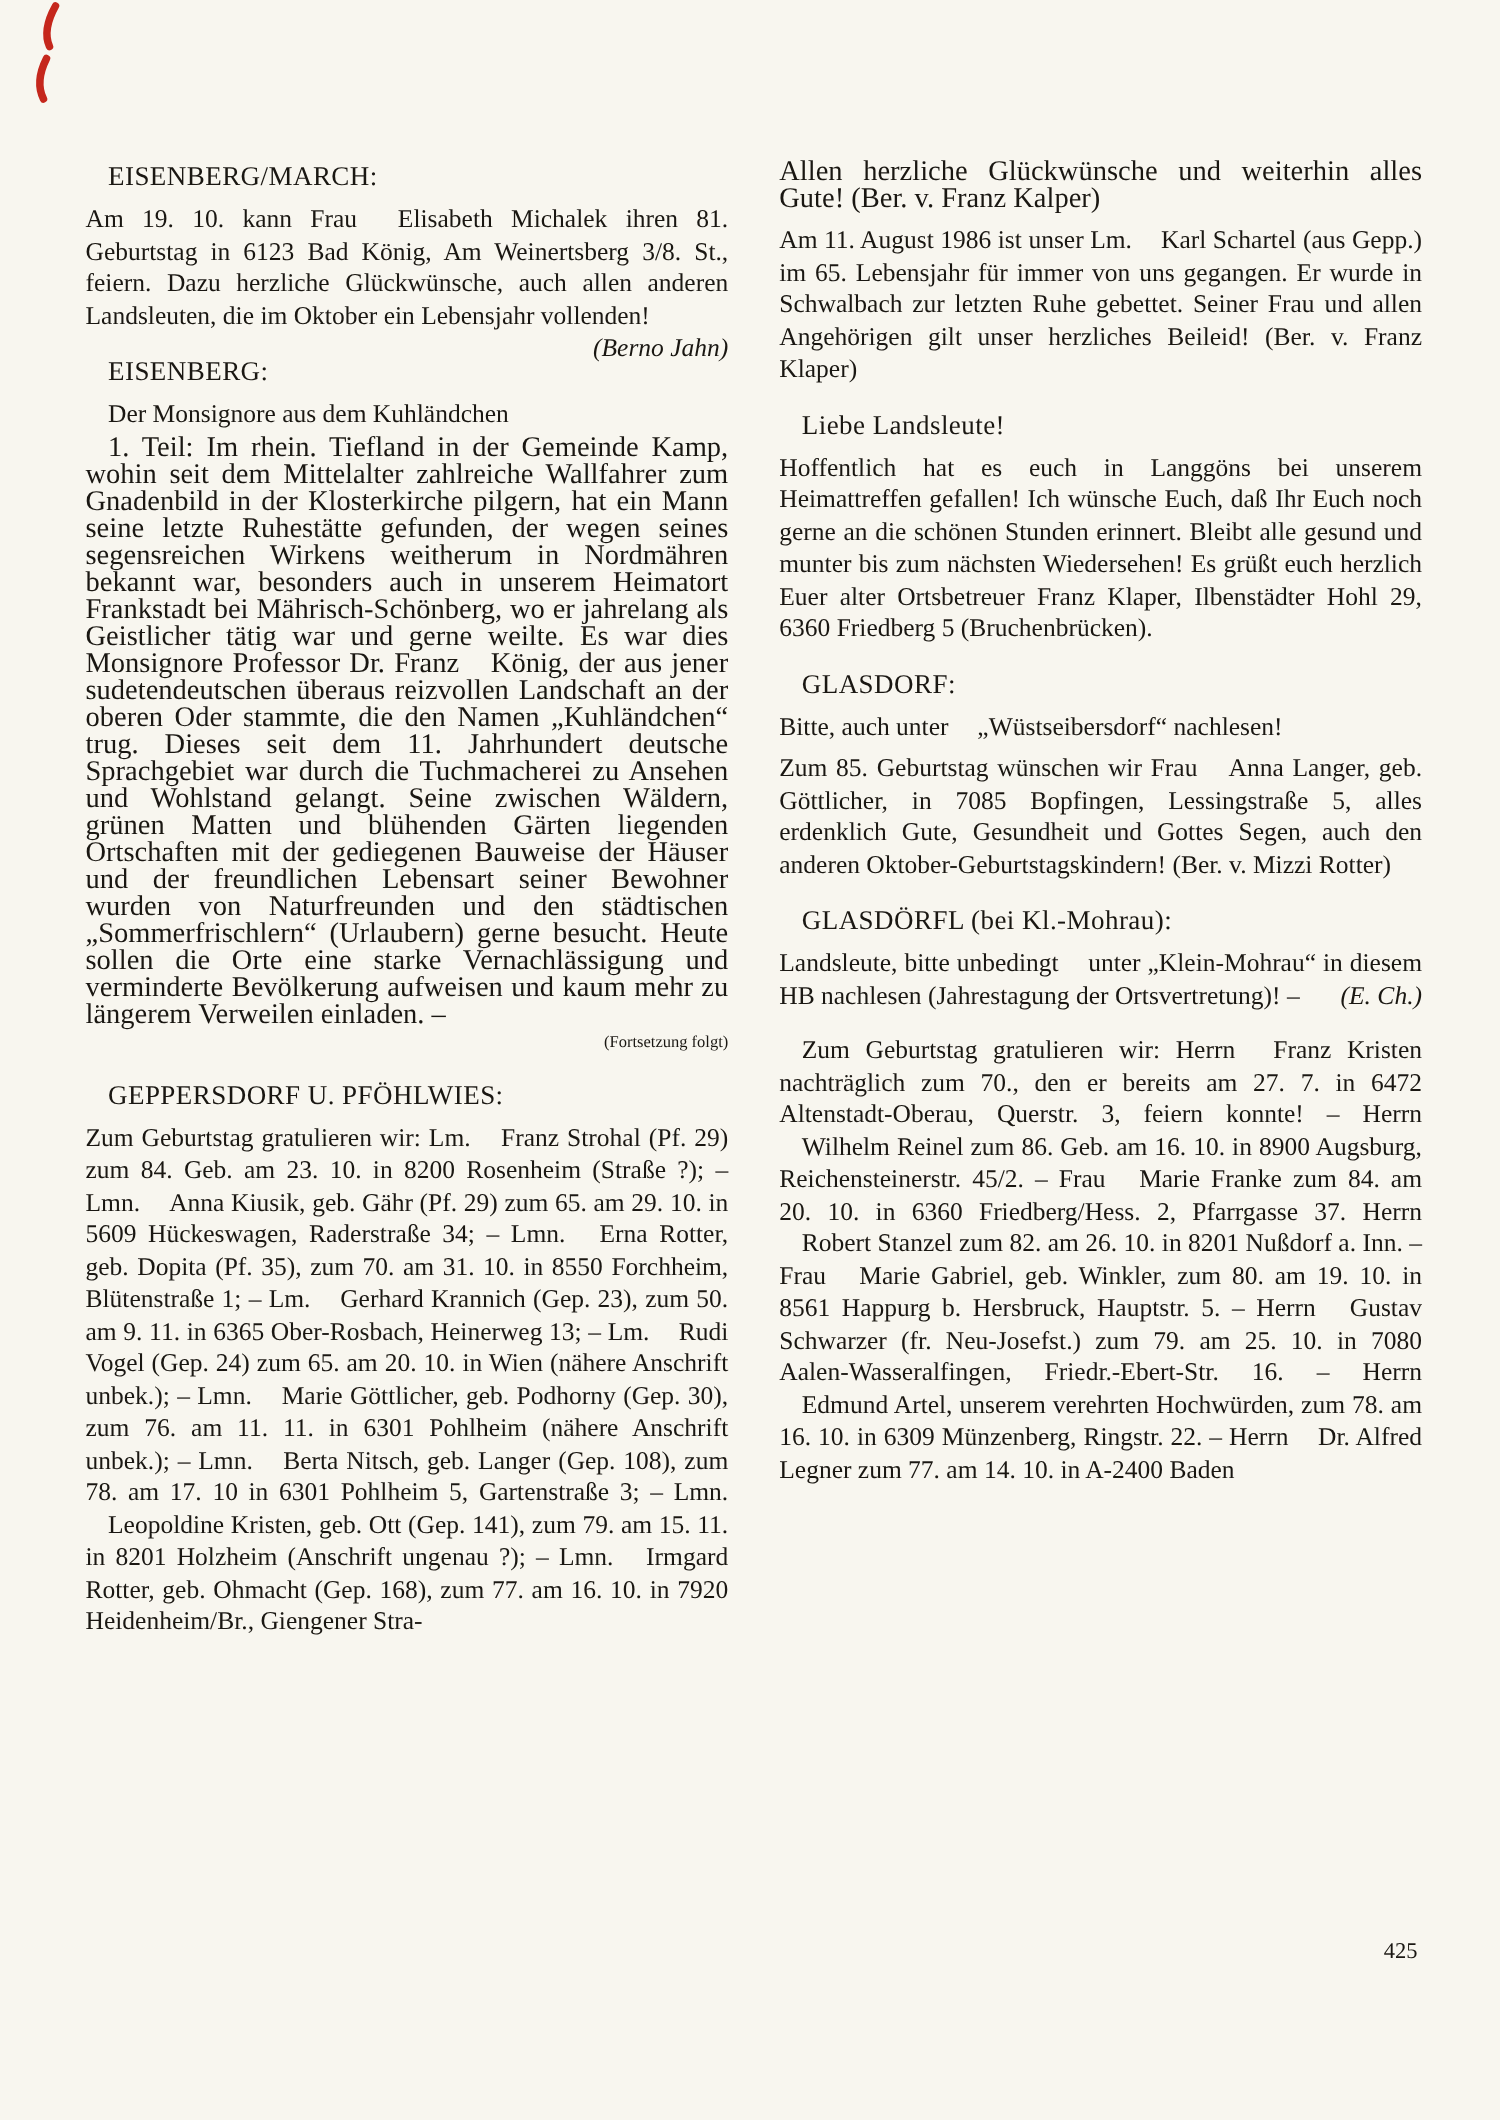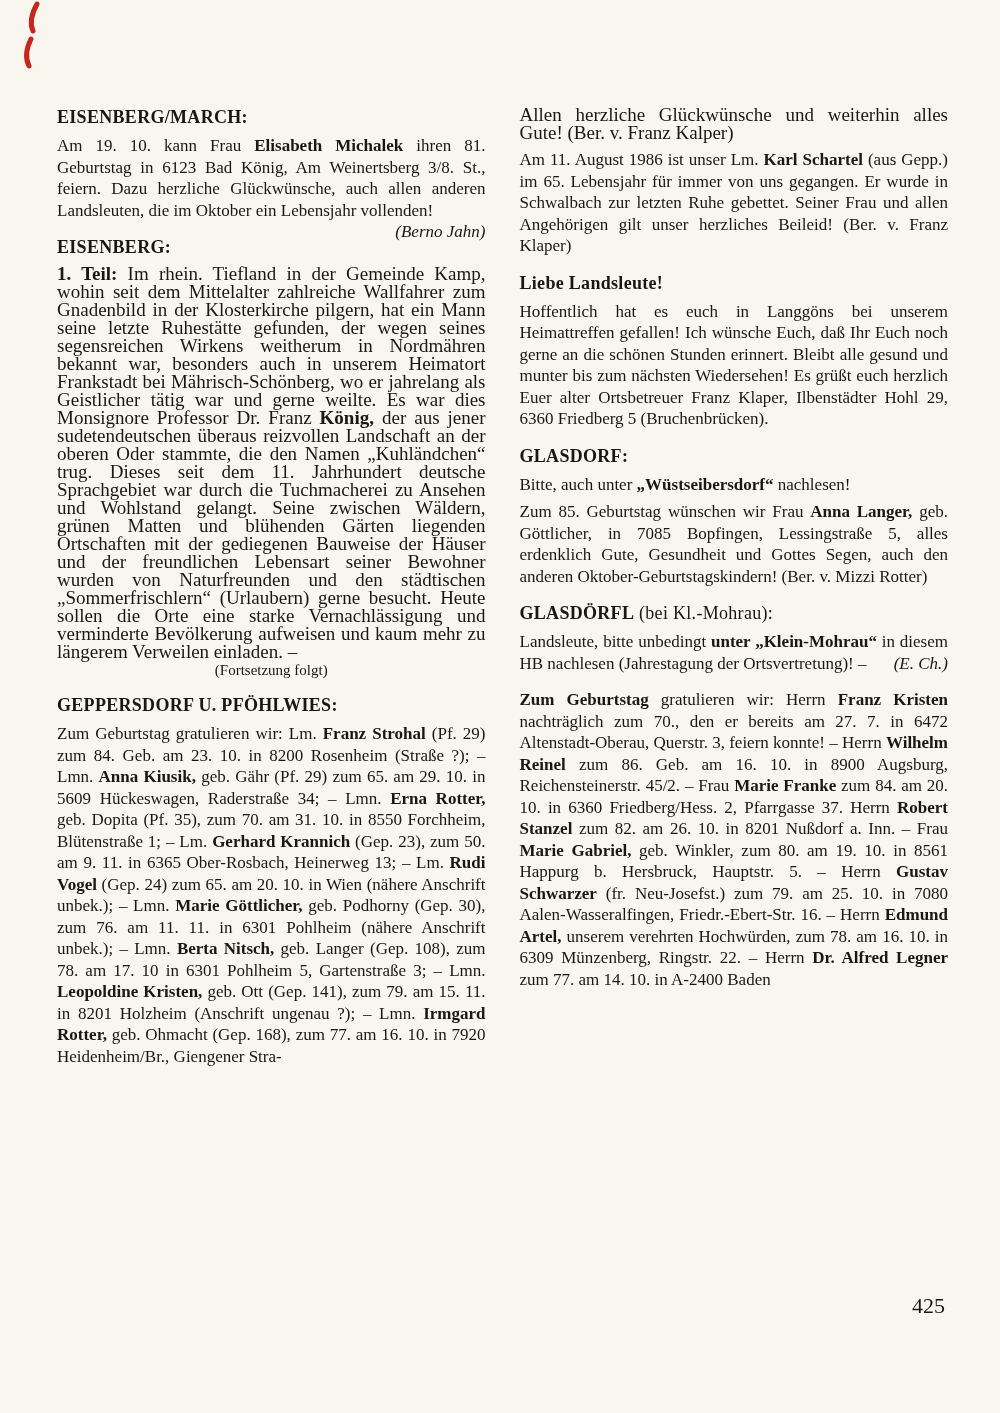--- a/index.html
+++ b/index.html
@@ -35,34 +35,34 @@
     text-align: justify;
     hyphens: auto; -webkit-hyphens: auto;
   }
   .para-small {
     font-size: 19px;
     line-height: 18px;
     text-align: justify;
     hyphens: auto; -webkit-hyphens: auto;
   }
   .credit-small {
-    font-size: 15px;
+    font-size: 11px;
     line-height: 18px;
-    text-align: center;
+    text-align: right;
   }
   .para + .para { margin-top: 6px; }
   .para + .para-small { margin-top: 3px; }
   .para-small + .para { margin-top: 7px; }
-  .bold { font-weight: 700; }
+  .bold { font-weight: 400; margin-left: 15px; }
   .fr { float: right; font-style: italic; }
   .page-number {
     position: absolute;
     right: 55px;
     top: 1293px;
-    font-size: 22px;
+    font-size: 15px;
   }
   .pen-mark {
     position: absolute;
     left: 6px;
     top: 0;
   }
 </style>
 </head>
 <body>
 
@@ -72,20 +72,21 @@
 </svg>
 
 <div class="page-content">
   <div class="column">
       <section class="section">
         <p class="heading"><span class="bold">EISENBERG/MARCH:</span></p>
         <p class="para"><span>Am 19. 10. kann Frau </span><span class="bold">Elisabeth Michalek</span><span> ihren 81. Geburtstag in 6123 Bad König, Am Weinertsberg 3/8. St., feiern. Dazu herzliche Glückwünsche, auch allen anderen Landsleuten, die im Oktober ein Lebensjahr vollenden!</span><span class="fr">(Berno Jahn)</span></p>
       </section>
       <section class="section">
         <p class="heading"><span class="bold">EISENBERG:</span></p>
+        <p class="para"><span class="bold">Der Monsignore aus dem Kuhländchen</span></p>
         <p class="para-small"><span class="bold">1. Teil:</span><span> Im rhein. Tiefland in der Gemeinde Kamp, wohin seit dem Mittelalter zahlreiche Wallfahrer zum Gnadenbild in der Klosterkirche pilgern, hat ein Mann seine letzte Ruhestätte gefunden, der wegen seines segensreichen Wirkens weitherum in Nordmähren bekannt war, besonders auch in unserem Heimatort Frankstadt bei Mährisch-Schönberg, wo er jahrelang als Geistlicher tätig war und gerne weilte. Es war dies Monsignore Professor Dr. Franz </span><span class="bold">König,</span><span> der aus jener sudetendeutschen überaus reizvollen Landschaft an der oberen Oder stammte, die den Namen „Kuhländchen“ trug. Dieses seit dem 11. Jahrhundert deutsche Sprachgebiet war durch die Tuchmacherei zu Ansehen und Wohlstand gelangt. Seine zwischen Wäldern, grünen Matten und blühenden Gärten liegenden Ortschaften mit der gediegenen Bauweise der Häuser und der freundlichen Lebensart seiner Bewohner wurden von Naturfreunden und den städtischen „Sommerfrischlern“ (Urlaubern) gerne besucht. Heute sollen die Orte eine starke Vernachlässigung und verminderte Bevölkerung aufweisen und kaum mehr zu längerem Verweilen einladen. –</span></p>
         <p class="credit-small"><span>(Fortsetzung folgt)</span></p>
       </section>
       <section class="section">
         <p class="heading"><span class="bold">GEPPERSDORF U. PFÖHLWIES:</span></p>
         <p class="para"><span>Zum Geburtstag gratulieren wir: Lm. </span><span class="bold">Franz Strohal</span><span> (Pf. 29) zum 84. Geb. am 23. 10. in 8200 Rosenheim (Straße ?); – Lmn. </span><span class="bold">Anna Kiusik,</span><span> geb. Gähr (Pf. 29) zum 65. am 29. 10. in 5609 Hückeswagen, Raderstraße 34; – Lmn. </span><span class="bold">Erna Rotter,</span><span> geb. Dopita (Pf. 35), zum 70. am 31. 10. in 8550 Forchheim, Blütenstraße 1; – Lm. </span><span class="bold">Gerhard Krannich</span><span> (Gep. 23), zum 50. am 9. 11. in 6365 Ober-Rosbach, Heinerweg 13; – Lm. </span><span class="bold">Rudi Vogel</span><span> (Gep. 24) zum 65. am 20. 10. in Wien (nähere Anschrift unbek.); – Lmn. </span><span class="bold">Marie Göttlicher,</span><span> geb. Podhorny (Gep. 30), zum 76. am 11. 11. in 6301 Pohlheim (nähere Anschrift unbek.); – Lmn. </span><span class="bold">Berta Nitsch,</span><span> geb. Langer (Gep. 108), zum 78. am 17. 10 in 6301 Pohlheim 5, Gartenstraße 3; – Lmn. </span><span class="bold">Leopoldine Kristen,</span><span> geb. Ott (Gep. 141), zum 79. am 15. 11. in 8201 Holzheim (Anschrift ungenau ?); – Lmn. </span><span class="bold">Irmgard Rotter,</span><span> geb. Ohmacht (Gep. 168), zum 77. am 16. 10. in 7920 Heidenheim/Br., Giengener Stra-</span></p>
       </section>
     </div>
   <div class="column">
       <section class="section">

